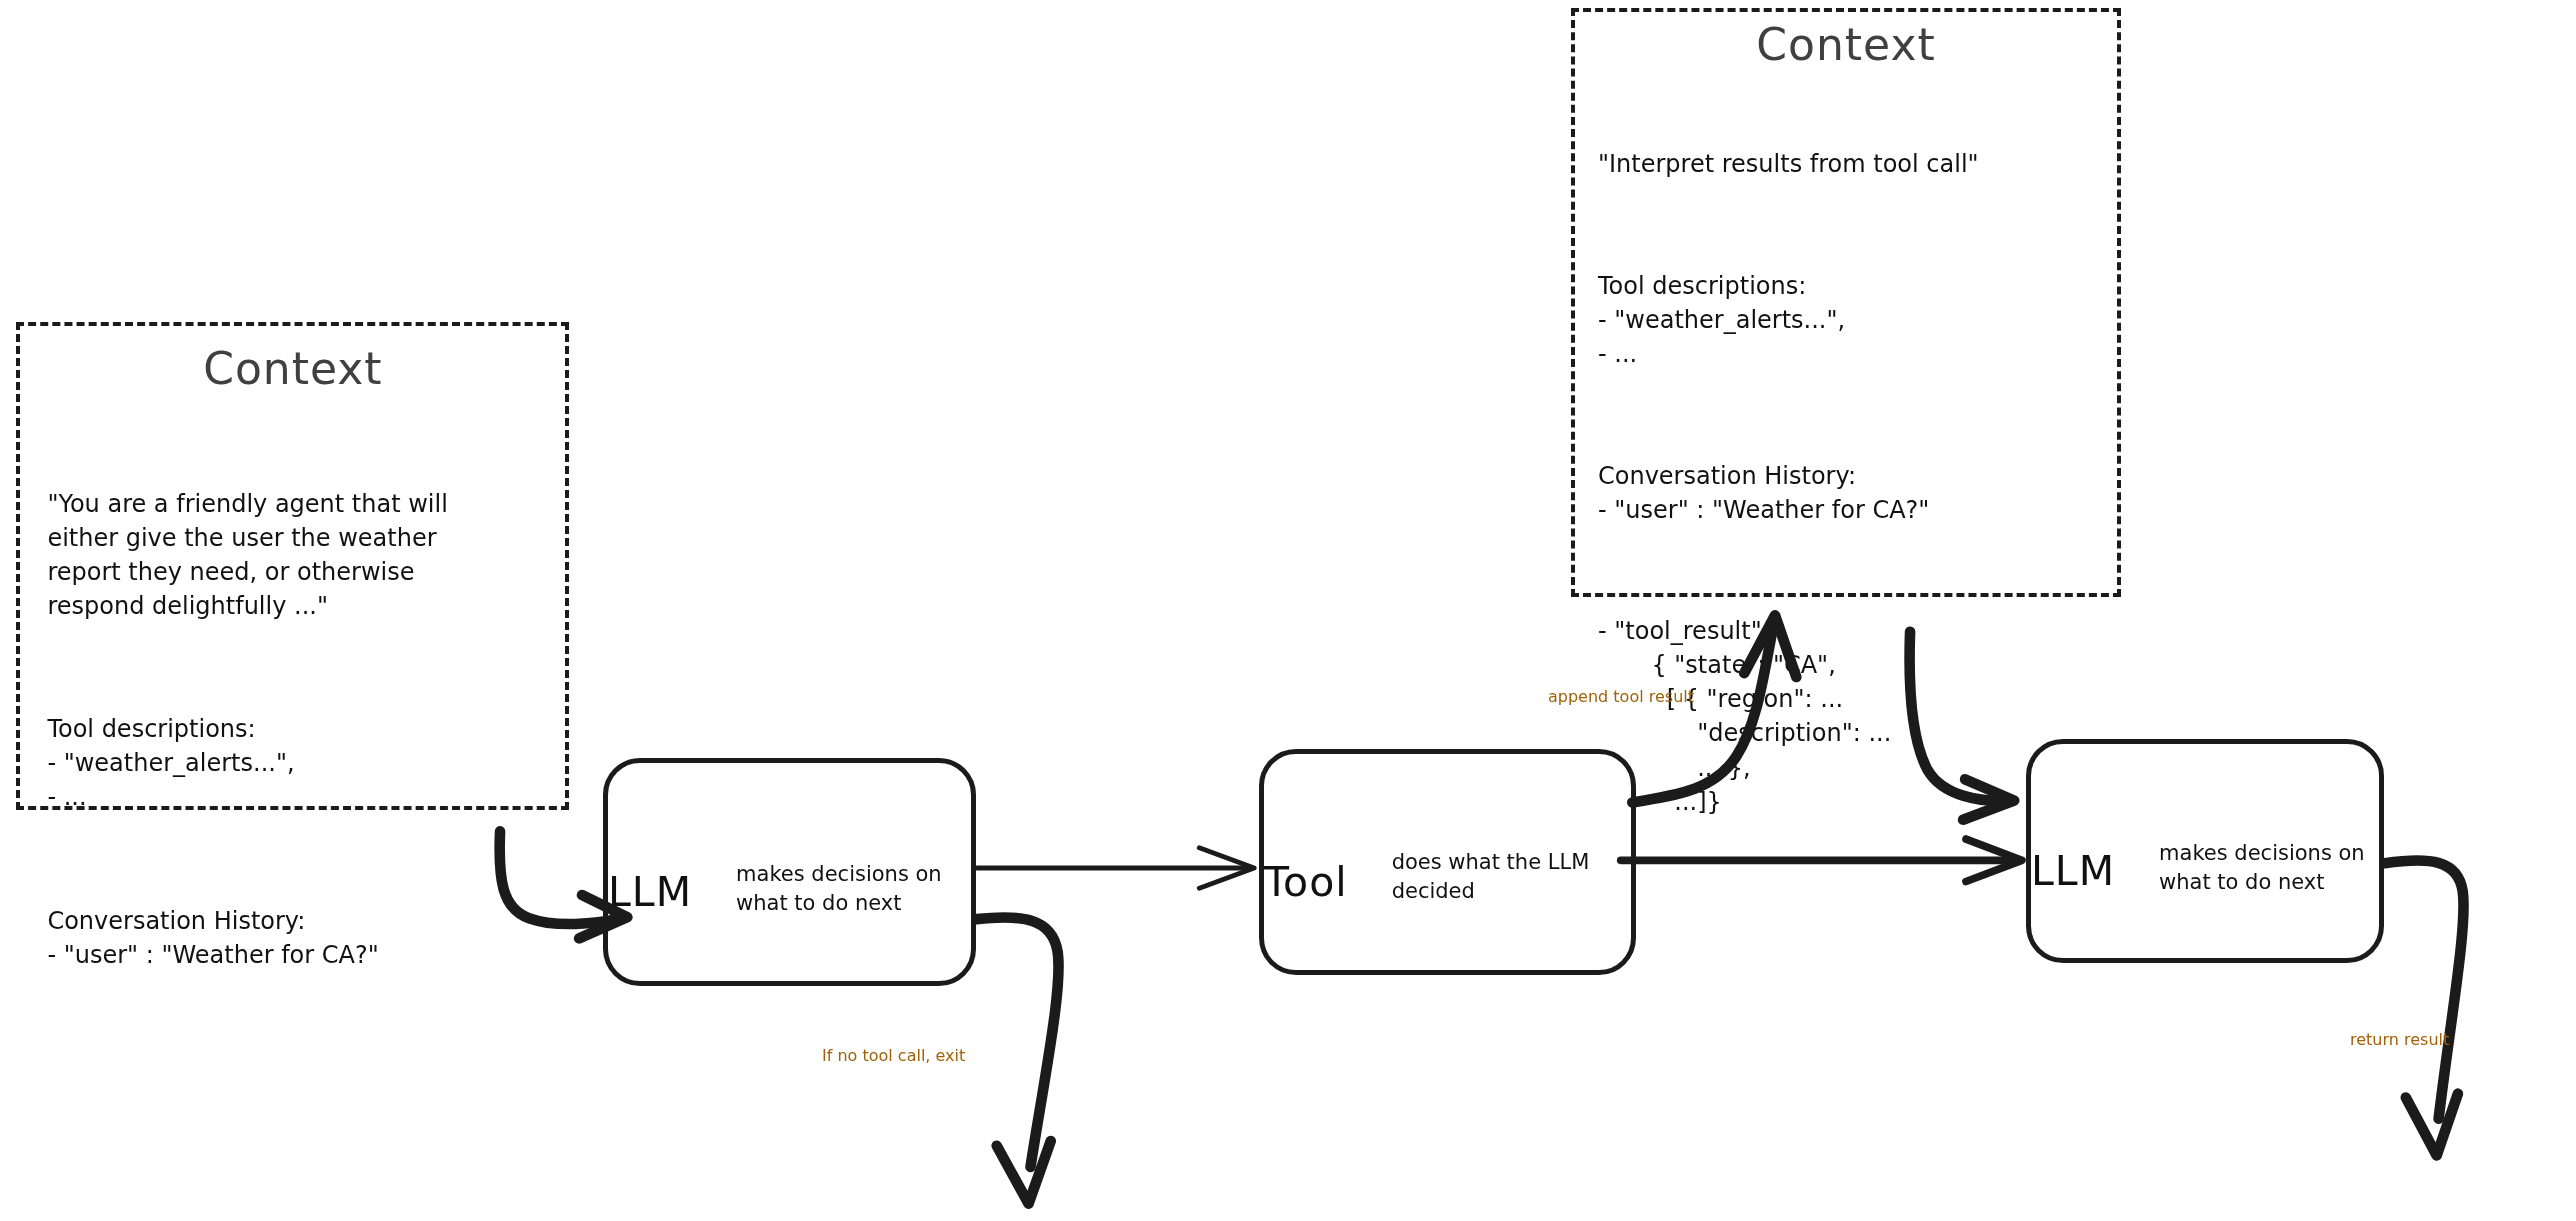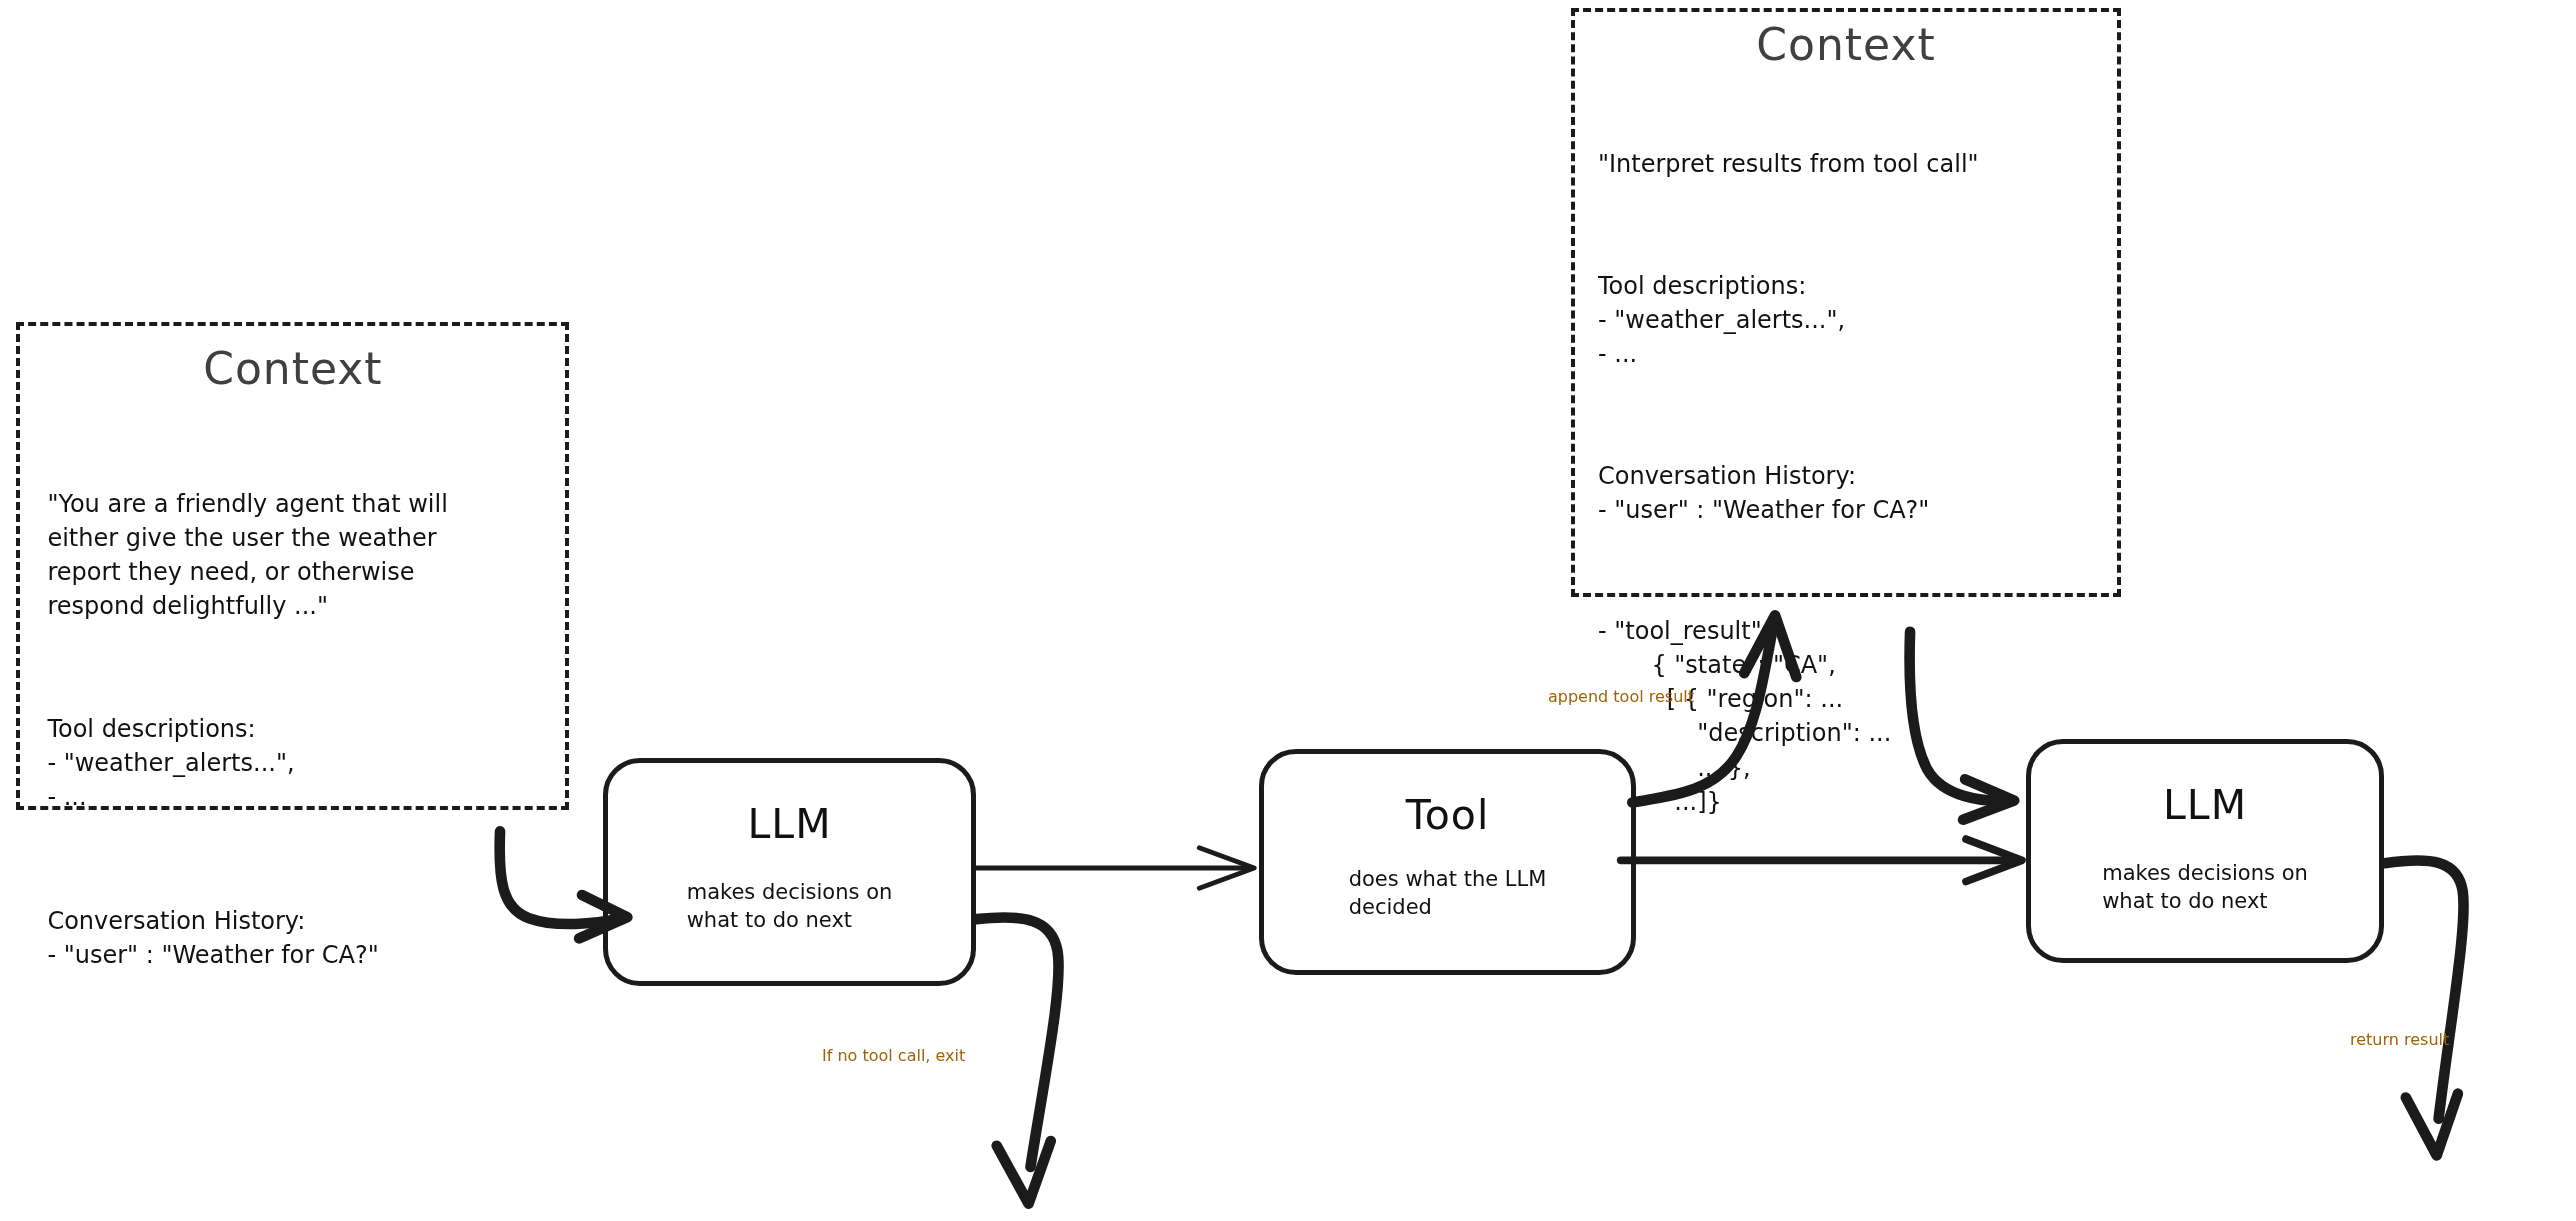--- a/index.html
+++ b/index.html
@@ -20,21 +20,21 @@
   .ctx-body{font-size:24px;line-height:1.42;color:#111;white-space:pre-wrap;}
   #ctx-left .ctx-body{margin:25px 25px 0 27px;}
   #ctx-right .ctx-body{margin:9.6px 19.3px 0 23px;}
   .ctx-para{margin:0 0 21px 0;}
   .ctx-para:last-child{margin-bottom:0;}
   #ctx-right .ctx-para{margin-bottom:19.3px;}
 
   
   .node{position:absolute;box-sizing:border-box;background:#fff;
         border:5.8px solid #1b1b1b;border-radius:37px;
-        display:flex;flex-direction:column;align-items:center;justify-content:flex-start;}
+        display:flex;align-items:center;justify-content:flex-start;gap:44px;}
   #node-llm1{left:603px;top:758px;width:373px;height:228px;}
   #node-tool{left:1259px;top:749px;width:377px;height:226px;}
   #node-llm2{left:2026px;top:739px;width:358px;height:224px;}
 
   .node-title{font-size:41px;line-height:1;margin-top:41px;letter-spacing:1px;}
   .node-sub{font-size:21px;line-height:1.35;margin-top:33px;text-align:left;
             align-self:center;}
   #node-tool .node-sub{margin-top:29px;}
 
   

